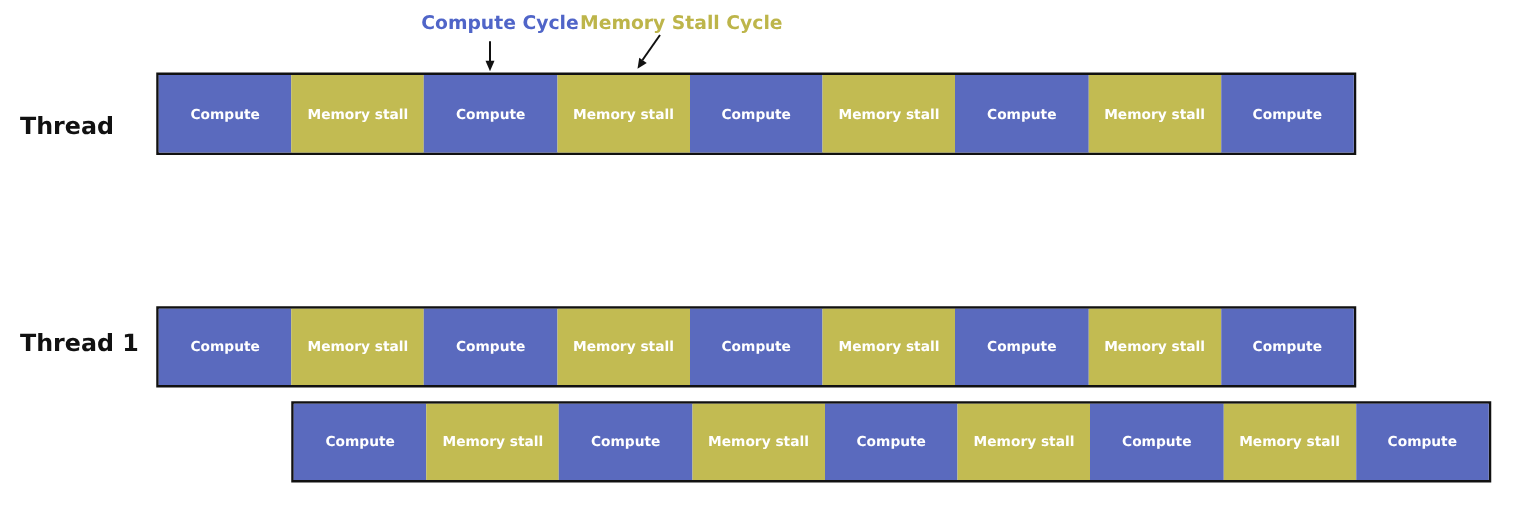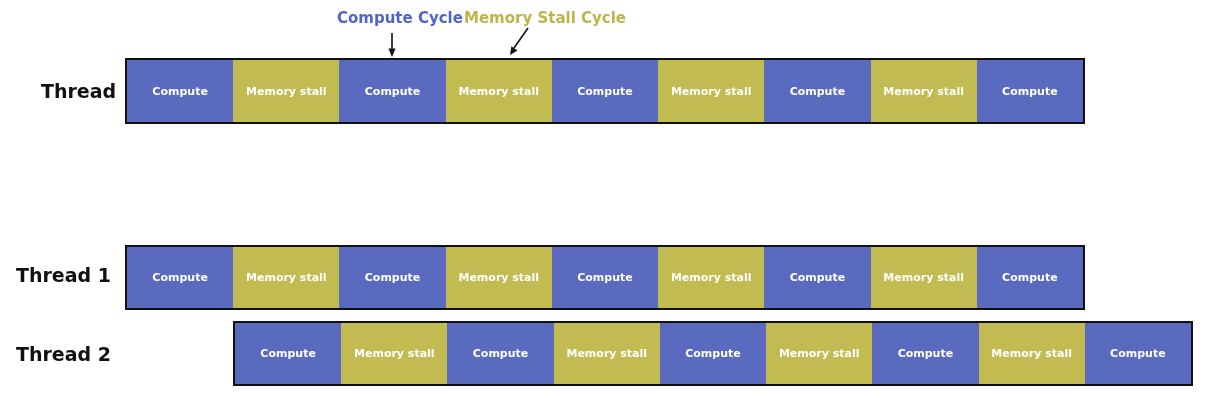--- a/index.html
+++ b/index.html
@@ -39,21 +39,21 @@
   .row-label {
     position: absolute;
     left: 16px;
     display: flex;
     align-items: center;
     font-size: 19px;
     font-weight: bold;
     color: var(--label-text, #111111);
     white-space: nowrap;
   }
-  .label-0 { top: 58px;  height: 66px; margin-left: 25px; }
+  .label-0 { top: 68px;  height: 66px; }
   .label-1 { top: 242px; height: 65px; }
   .label-2 { top: 321px; height: 65px; }
   .bar {
     position: absolute;
     display: flex;
     box-sizing: border-box;
     border: 2px solid var(--border, #111111);
   }
   .bar-0 { left: 125px; top: 58px;  width: 960px; height: 66px; }
   .bar-1 { left: 125px; top: 245px; width: 960px; height: 65px; }
@@ -110,21 +110,20 @@
     <div class="block">Memory stall</div>
     <div class="block">Compute</div>
     <div class="block">Memory stall</div>
     <div class="block">Compute</div>
     <div class="block">Memory stall</div>
     <div class="block">Compute</div>
     <div class="block">Memory stall</div>
     <div class="block">Compute</div>
   </div>
 
-  <div class="row-label label-2">Thread 2</div>
   <div class="bar bar-2">
     <div class="block">Compute</div>
     <div class="block">Memory stall</div>
     <div class="block">Compute</div>
     <div class="block">Memory stall</div>
     <div class="block">Compute</div>
     <div class="block">Memory stall</div>
     <div class="block">Compute</div>
     <div class="block">Memory stall</div>
     <div class="block">Compute</div>

